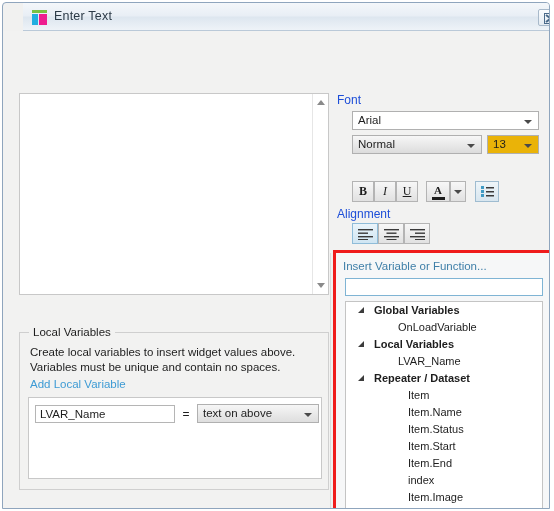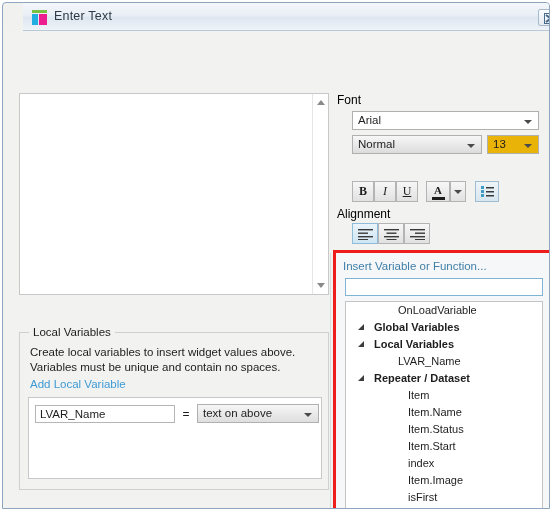--- a/index.html
+++ b/index.html
@@ -238,21 +238,21 @@
   .lv-select .caret {
     position: absolute;
     right: 6px;
     top: 8px;
   }
 
   
   .section-label {
     position: absolute;
     font-size: 12px;
-    color: #000000;
+    color: #1d4ed8;
   }
   .font-label { left: 334px; top: 62px; }
   .align-label { left: 334px; top: 176px; }
 
   .combo {
     position: absolute;
     box-sizing: border-box;
     border: 1px solid #b0b0b0;
     background: #ffffff;
     font-size: 11.5px;
@@ -544,29 +544,30 @@
           <rect x="5" y="10" width="10" height="1.4" fill="#3a3a3a"></rect>
         </svg>
       </div>
 
       <div class="ghost-scroll"></div>
 
       <div class="popup">
         <div class="popup-title">Insert Variable or Function...</div>
         <input class="popup-search" value="" style="">
         <div class="tree" id="variable-tree">
+            <div class="tree-row group-row"><span class="expander"></span><span>Global Variables</span></div>
             <div class="tree-row leaf"><span>OnLoadVariable</span></div>
-            <div class="tree-row group-row"><span class="expander"></span><span>Global Variables</span></div>
             <div class="tree-row group-row"><span class="expander"></span><span>Local Variables</span></div>
             <div class="tree-row leaf"><span>LVAR_Name</span></div>
             <div class="tree-row group-row"><span class="expander"></span><span>Repeater / Dataset</span></div>
             <div class="tree-row leaf2"><span>Item</span></div>
             <div class="tree-row leaf2"><span>Item.Name</span></div>
             <div class="tree-row leaf2"><span>Item.Status</span></div>
             <div class="tree-row leaf2"><span>Item.Start</span></div>
+            <div class="tree-row leaf2"><span>Item.End</span></div>
             <div class="tree-row leaf2"><span>index</span></div>
             <div class="tree-row leaf2"><span>Item.Image</span></div>
             <div class="tree-row leaf2"><span>isFirst</span></div>
           </div>
       </div>
 
       <div class="redbox"></div>
 
     </div>
   </div>

